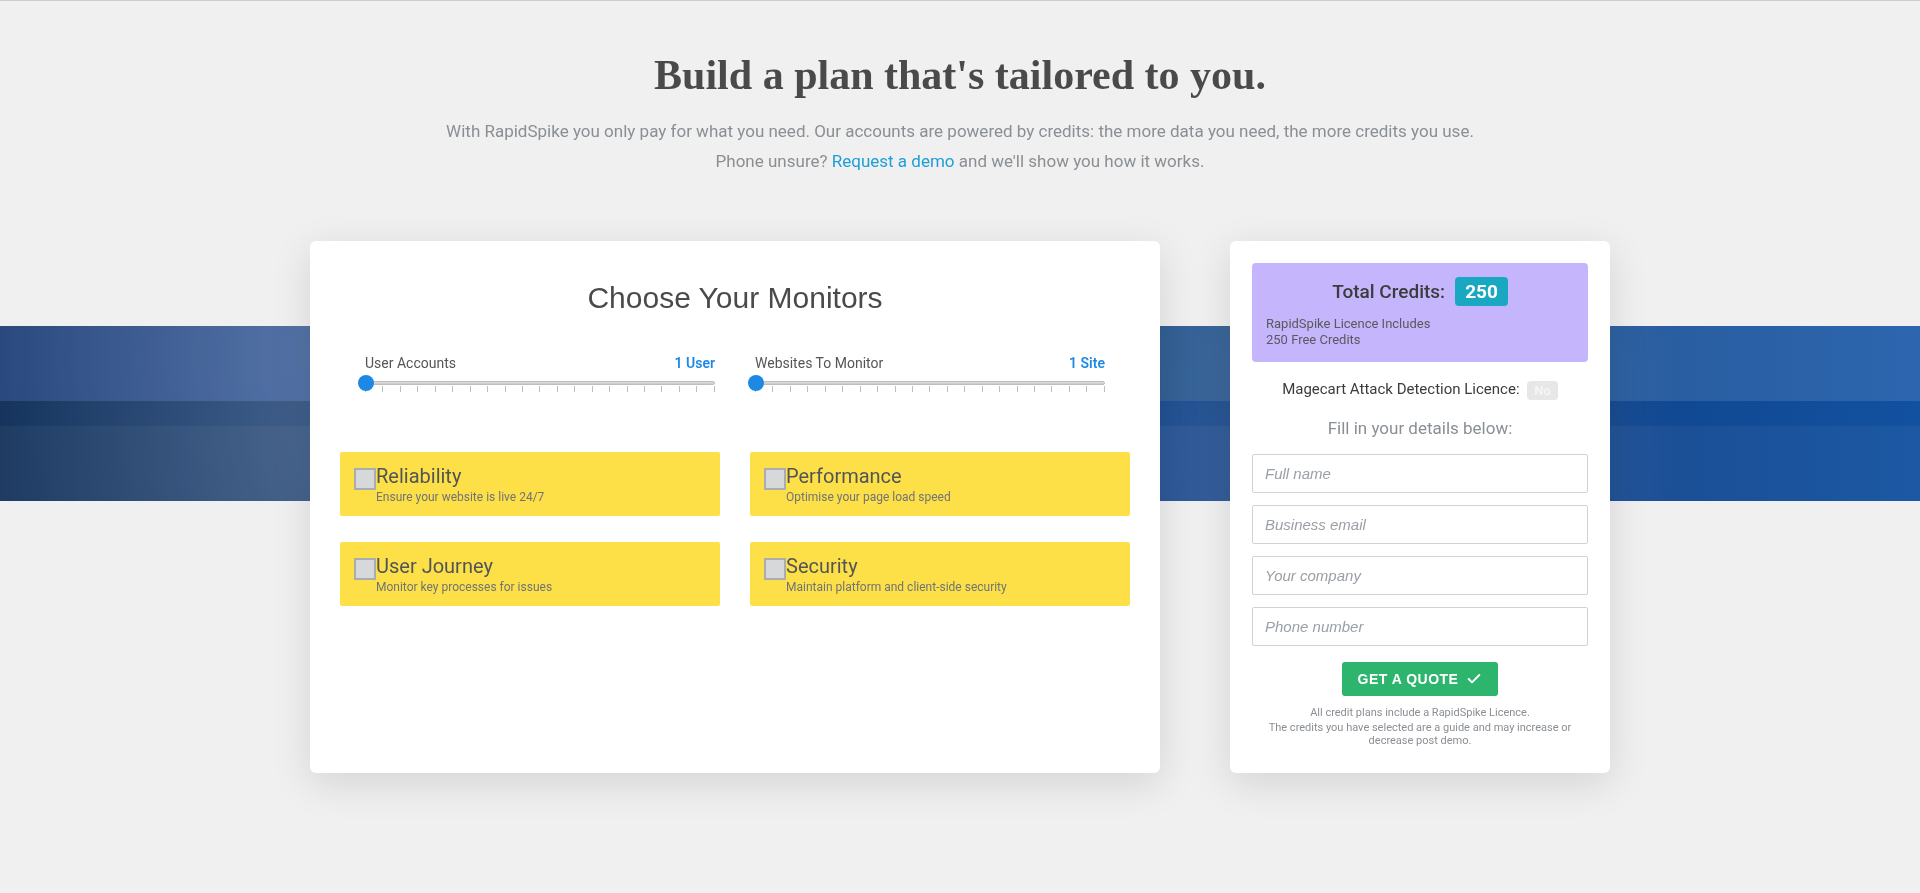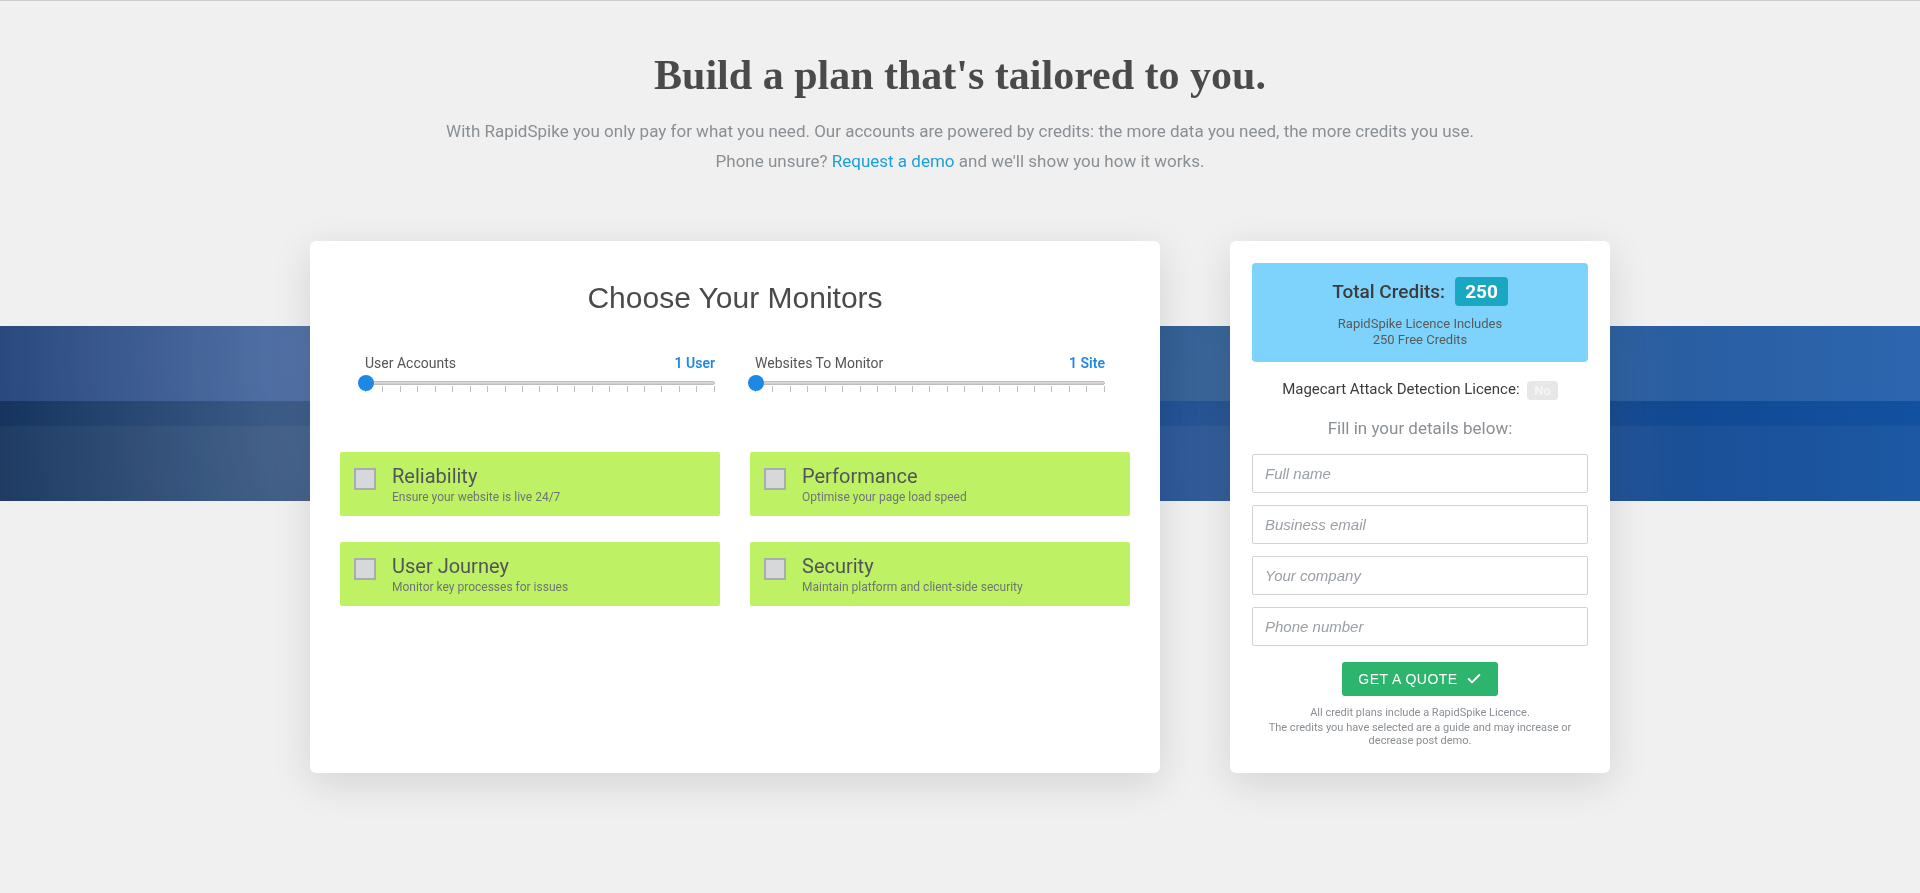--- a/index.html
+++ b/index.html
@@ -110,46 +110,45 @@
     width: 1px; height: 6px; background: #bdbdbd;
   }
 
   .monitors-grid {
     display: grid;
     grid-template-columns: 1fr 1fr;
     gap: 26px 30px;
     margin: 0;
   }
   .monitor-item {
-    background: #bef264;
+    background: #fde047;
     border-radius: 2px;
     padding: 12px 14px;
     display: flex;
     align-items: flex-start;
-    gap: 16px;
     cursor: pointer;
   }
   .monitor-check {
     width: 22px; height: 22px;
     border: 2px solid #a9adb0;
     background: #d6d8da;
     margin-top: 4px;
     flex-shrink: 0;
   }
   .monitor-text h3 {
     font-size: 20px; color: #525558; font-weight: 400;
     margin-bottom: 2px;
   }
   .monitor-text p { font-size: 12px; color: #707377; }
 
   .summary-box {
-    background: #7dd3fc;
+    background: #c4b5fd;
     border-radius: 4px;
     padding: 14px;
-    text-align: center;
+    text-align: left;
     margin-bottom: 18px;
   }
   .total-line {
     display: flex; justify-content: center; align-items: center; gap: 10px;
     margin-bottom: 10px;
   }
   .total-label { font-size: 19px; color: #3c3c3c; font-weight: 500; }
   .total-badge {
     background: #1aa7c2;
     color: #fff;
@@ -194,21 +193,21 @@
     display: flex;
     margin: 4px auto 10px;
     align-items: center;
     gap: 8px;
     background: #2db56e;
     color: #fff;
     border: none;
     border-radius: 3px;
     padding: 9px 16px;
     font-size: 14px;
-    font-weight: 400;
+    font-weight: 700;
     letter-spacing: 0.5px;
     cursor: pointer;
   }
   .quote-btn svg { width: 16px; height: 16px; }
 
   .fine-print { text-align: center; font-size: 11px; color: #8a8f94; margin-top: 2px; }
 </style>
 </head>
 <body class="page-top-border">
 

